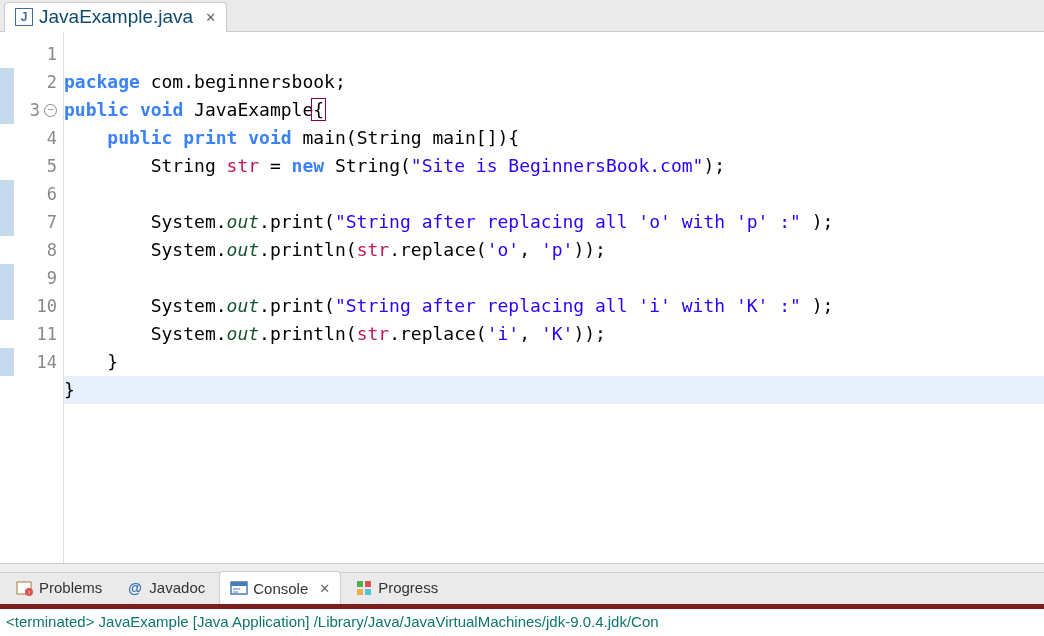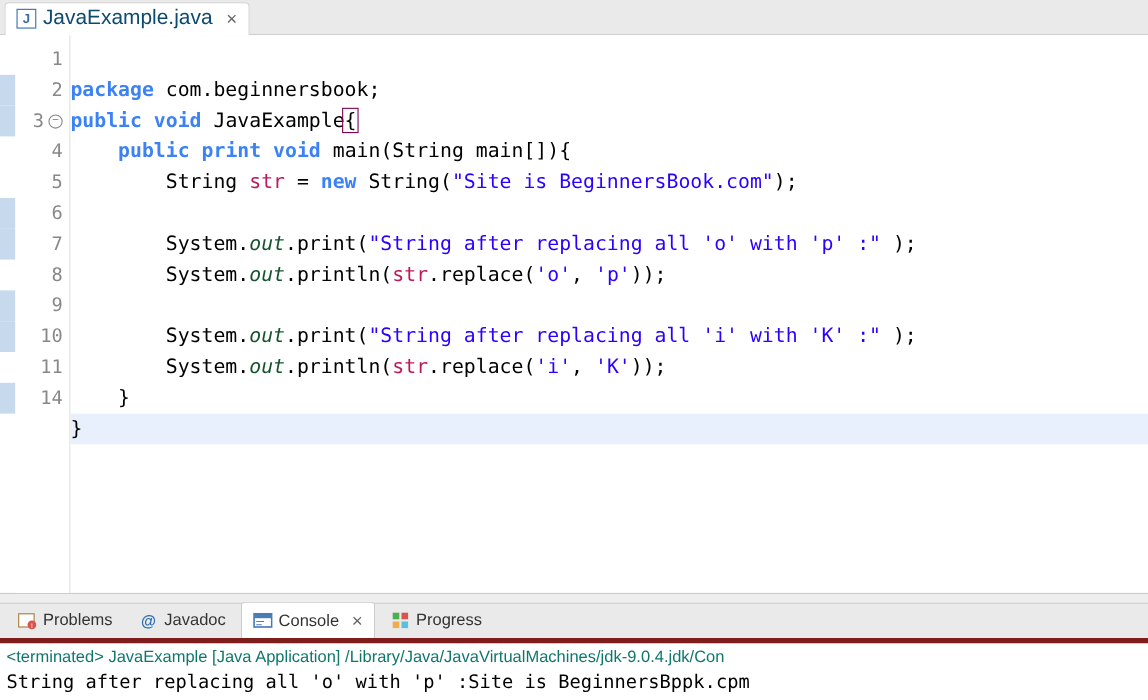--- a/index.html
+++ b/index.html
@@ -280,14 +280,13 @@
           <rect x="2" y="10" width="6" height="6" fill="#f0ad4e"></rect>
           <rect x="10" y="10" width="6" height="6" fill="#5bc0de"></rect>
         </svg>
     </span>
     <span>Progress</span>
   </div>
 </div>
 
 <div class="console-area">
   <div class="console-header">&lt;terminated&gt; JavaExample [Java Application] /Library/Java/JavaVirtualMachines/jdk-9.0.4.jdk/Con</div>
-  <div class="console-line">String after replacing all 'o' with 'p' :Site is BeginnersBppk.cpm</div>
 </div>
 
 </body></html>

